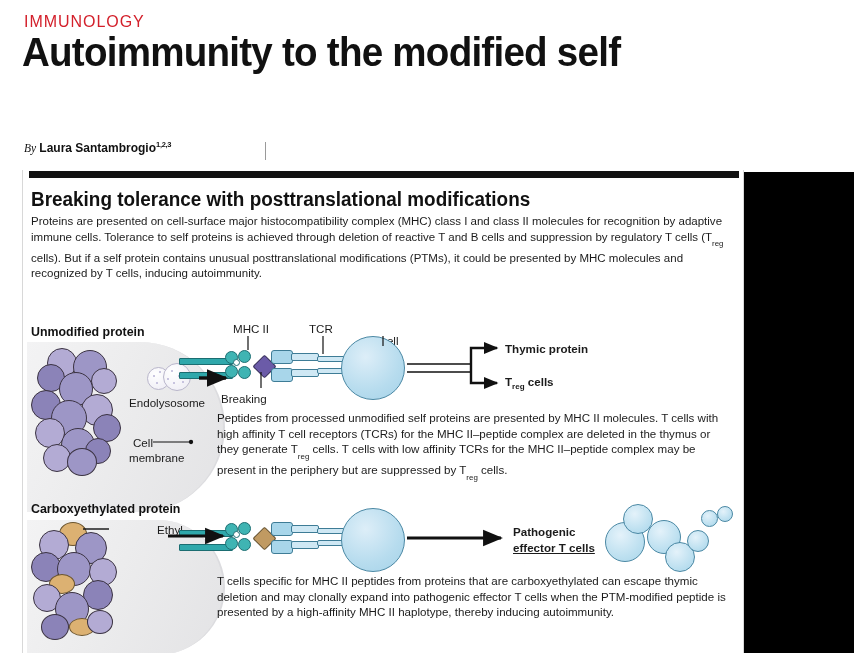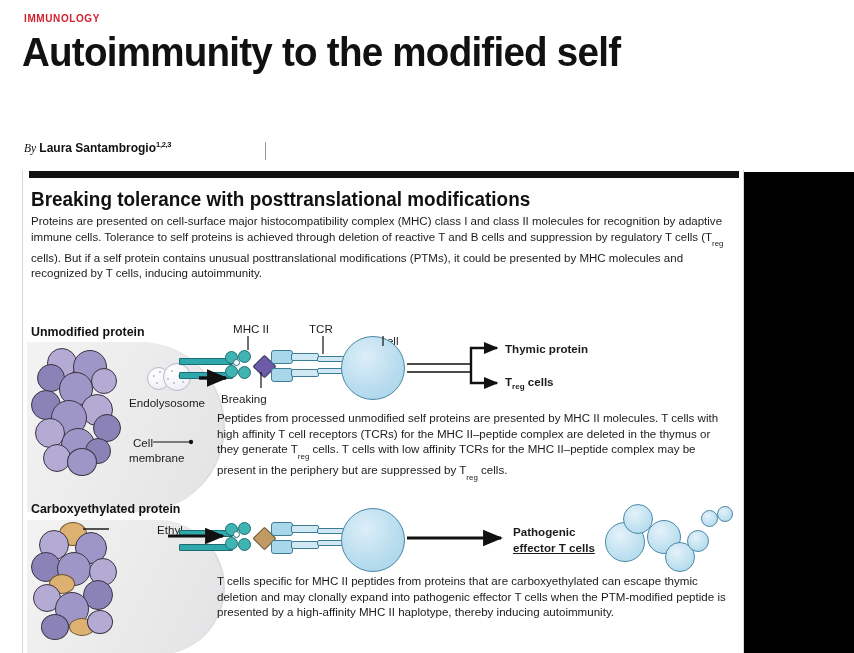--- a/index.html
+++ b/index.html
@@ -8,21 +8,21 @@
     background: #ffffff;
     font-family: "Liberation Sans", sans-serif;
     overflow: hidden;
   }
   .page { position: relative; width: 854px; height: 653px; background:#fff; }
 
   
   .kicker {
     position:absolute; left:24px; top:13px;
     font-family:"Liberation Sans", sans-serif;
-    font-weight:bold; font-size:10px; letter-spacing:.06em;
+    font-weight:normal; font-size:16px; letter-spacing:.06em;
     color:#d3202b;
   }
   .headline {
     position:absolute; left:22px; top:27px;
     font-family:"Liberation Sans", sans-serif;
     font-weight:bold; font-size:41px; line-height:50px;
     letter-spacing:-0.8px; color:#111;
     transform: scaleX(0.94); transform-origin: left top;
   }
   .deck {

